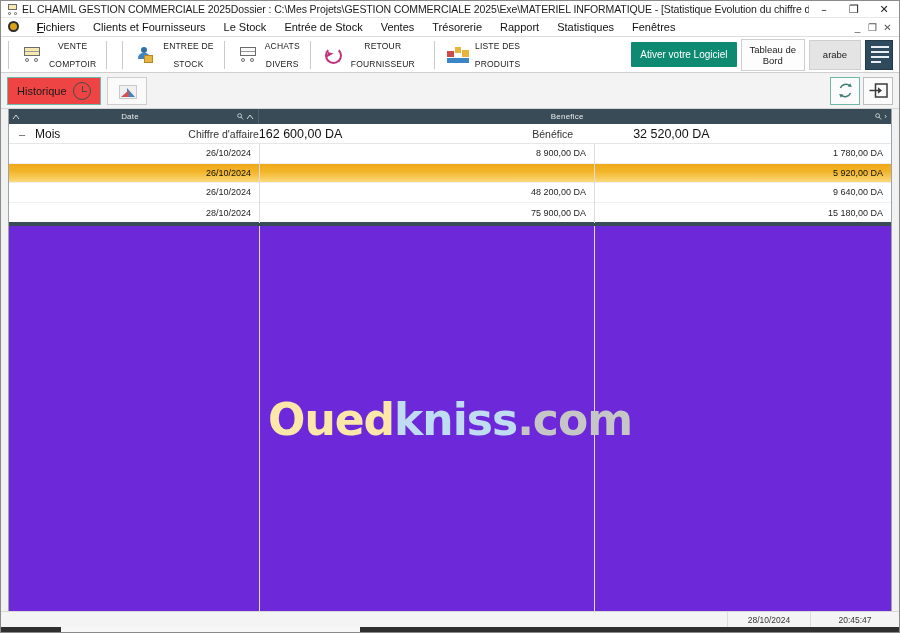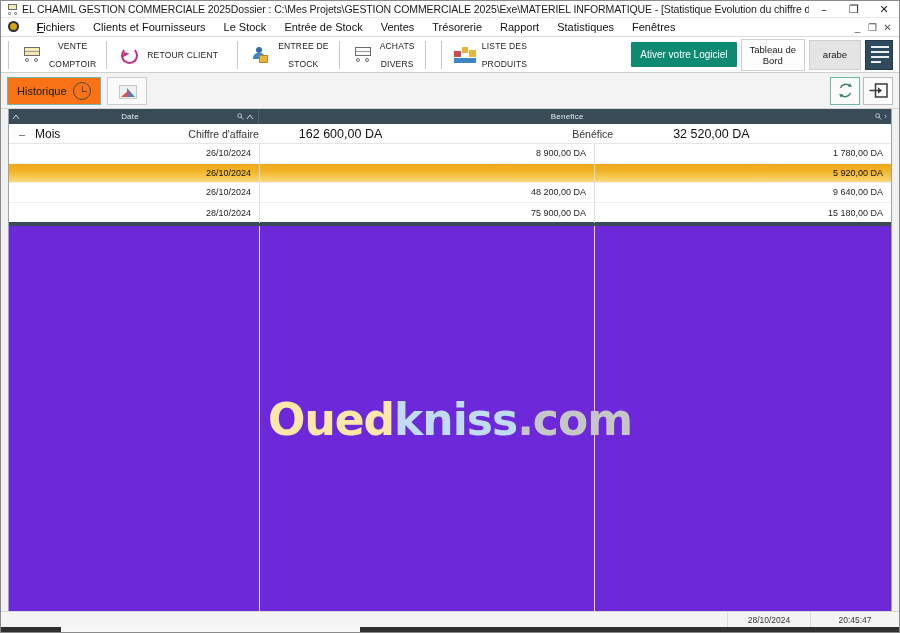--- a/index.html
+++ b/index.html
@@ -98,21 +98,21 @@
   .subbar {
     height: 36px; flex: 0 0 36px;
     background: #f3f3f3;
     display: flex; align-items: center;
     padding: 0 6px;
     border-bottom: 1px solid #d6d6d6;
   }
   .tab-btn {
     display: flex; align-items: center; gap: 6px;
     height: 28px; padding: 0 9px;
-    background: #f97316; border: 1px solid #6fb8a8;
+    background: #ef4444; border: 1px solid #6fb8a8;
     font-size: 11px; color: #1a1a1a; cursor: pointer;
   }
   .tab-btn.icononly { padding: 0 8px; border-color: #cdcdcd; background:#fafafa; }
   .tab-gap { width: 6px; }
   .sub-right { margin-left: auto; display: flex; align-items: center; gap: 3px; }
   .sq-btn {
     width: 30px; height: 28px; background: #fbfbfb;
     border: 1px solid #6fb8a8; display: flex; align-items: center;
     justify-content: center; cursor: pointer;
   }
@@ -275,26 +275,20 @@
             <span class="basket"></span>
             <span class="bar"></span>
             <span class="w1"></span>
             <span class="w2"></span>
           </span>
       </span>
       <span class="rib-lbl">VENTE
 COMPTOIR</span>
     </div>
     <div class="rib-div"></div>
-    <div class="rib-btn">
-      <span class="rib-ico">
-          <span class="arrowcirc"></span>
-        </span>
-      <span class="rib-lbl">RETOUR CLIENT</span>
-    </div>
 
     <div class="rib-sep"></div>
     <div class="rib-div"></div>
 
     <div class="rib-btn">
       <span class="rib-ico">
           <span class="person">
             <span class="head"></span>
             <span class="body"></span>
             <span class="box"></span>
@@ -310,20 +304,27 @@
             <span class="basket" style="background:#fafafa;"></span>
             <span class="bar"></span>
             <span class="w1"></span>
             <span class="w2"></span>
           </span>
       </span>
       <span class="rib-lbl">ACHATS
 DIVERS</span>
     </div>
     <div class="rib-div"></div>
+    <div class="rib-btn">
+      <span class="rib-ico">
+          <span class="arrowcirc"></span>
+        </span>
+      <span class="rib-lbl">RETOUR
+FOURNISSEUR</span>
+    </div>
 
     <div class="rib-sep"></div>
     <div class="rib-div"></div>
 
     <div class="rib-btn">
       <span class="rib-ico">
         <span class="boxes">
             <i class="bx1"></i>
             <i class="bx2"></i>
             <i class="bx3"></i>
@@ -409,21 +410,21 @@
             </svg>
           <span style="color:#cfd8dd;font-size:8px;">›</span>
         </span>
       </div>
     </div>
 
     <div class="group-row">
       <span class="gr-expander">–</span>
       <span class="gr-mois">Mois</span>
       <span class="gr-lbl" style="margin-left:128px;">Chiffre d'affaire</span>
-      <span class="gr-val" style="margin-left:40px;text-align:right;">162 600,00 DA</span>
+      <span class="gr-val" style="text-align:right;">162 600,00 DA</span>
       <span class="gr-lbl" style="margin-left:190px;">Bénéfice</span>
       <span class="gr-val" style="margin-left:60px;">32 520,00 DA</span>
     </div>
 
     <div style="position:relative;">
       <div class="drow">
         <div class="dcell" style="width:250px;">26/10/2024</div>
         <div class="dcell" style="width:335px;">8 900,00 DA</div>
         <div class="dcell" style="flex:1 1 auto;">1 780,00 DA</div>
       </div>

